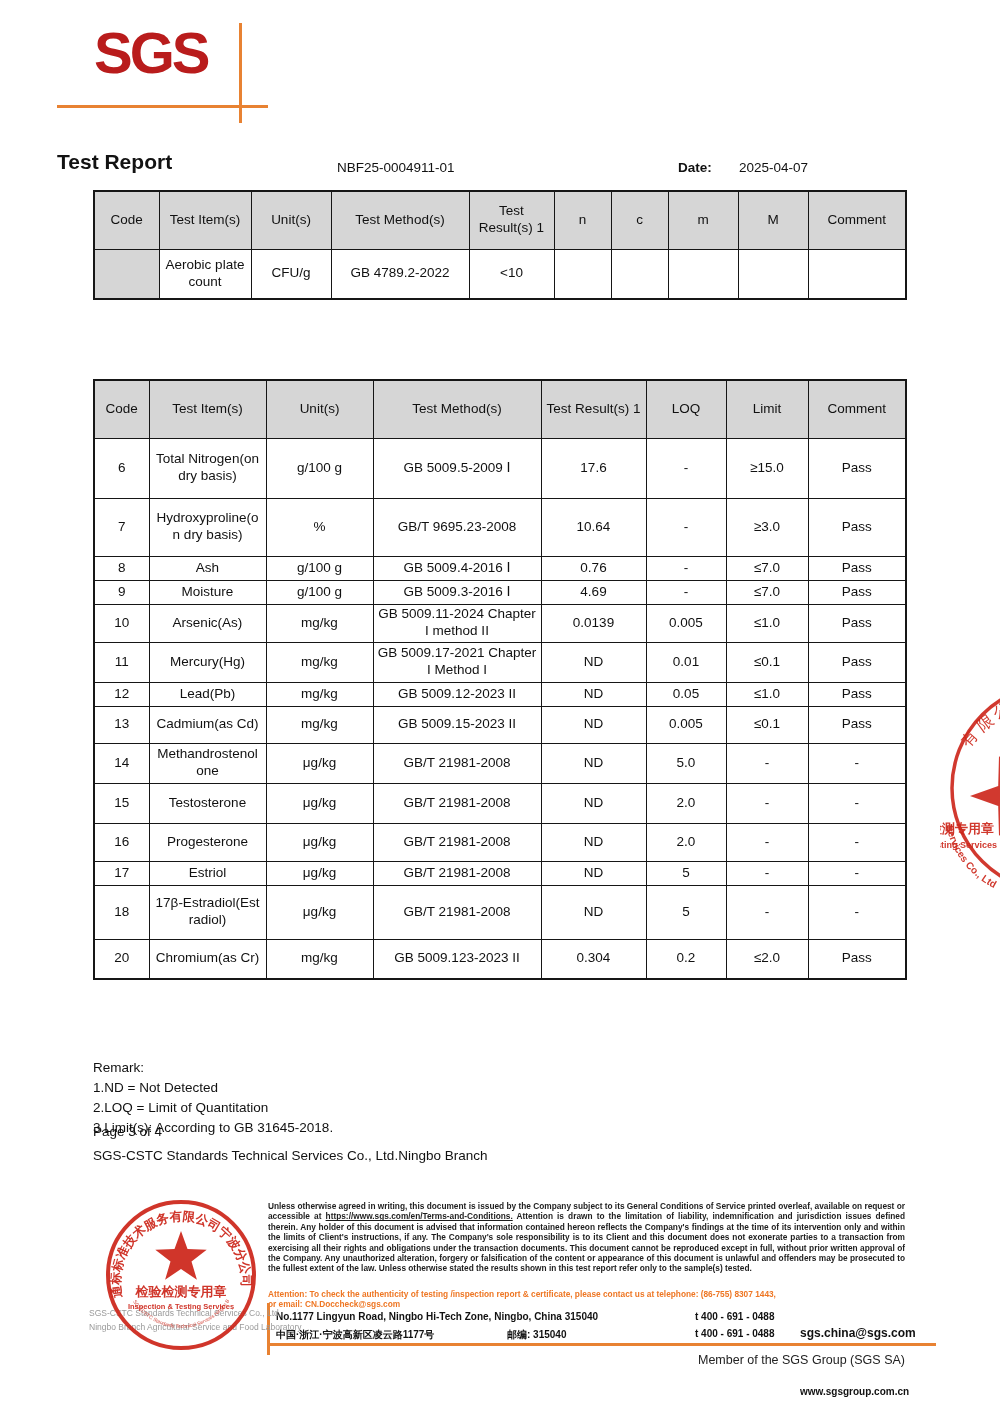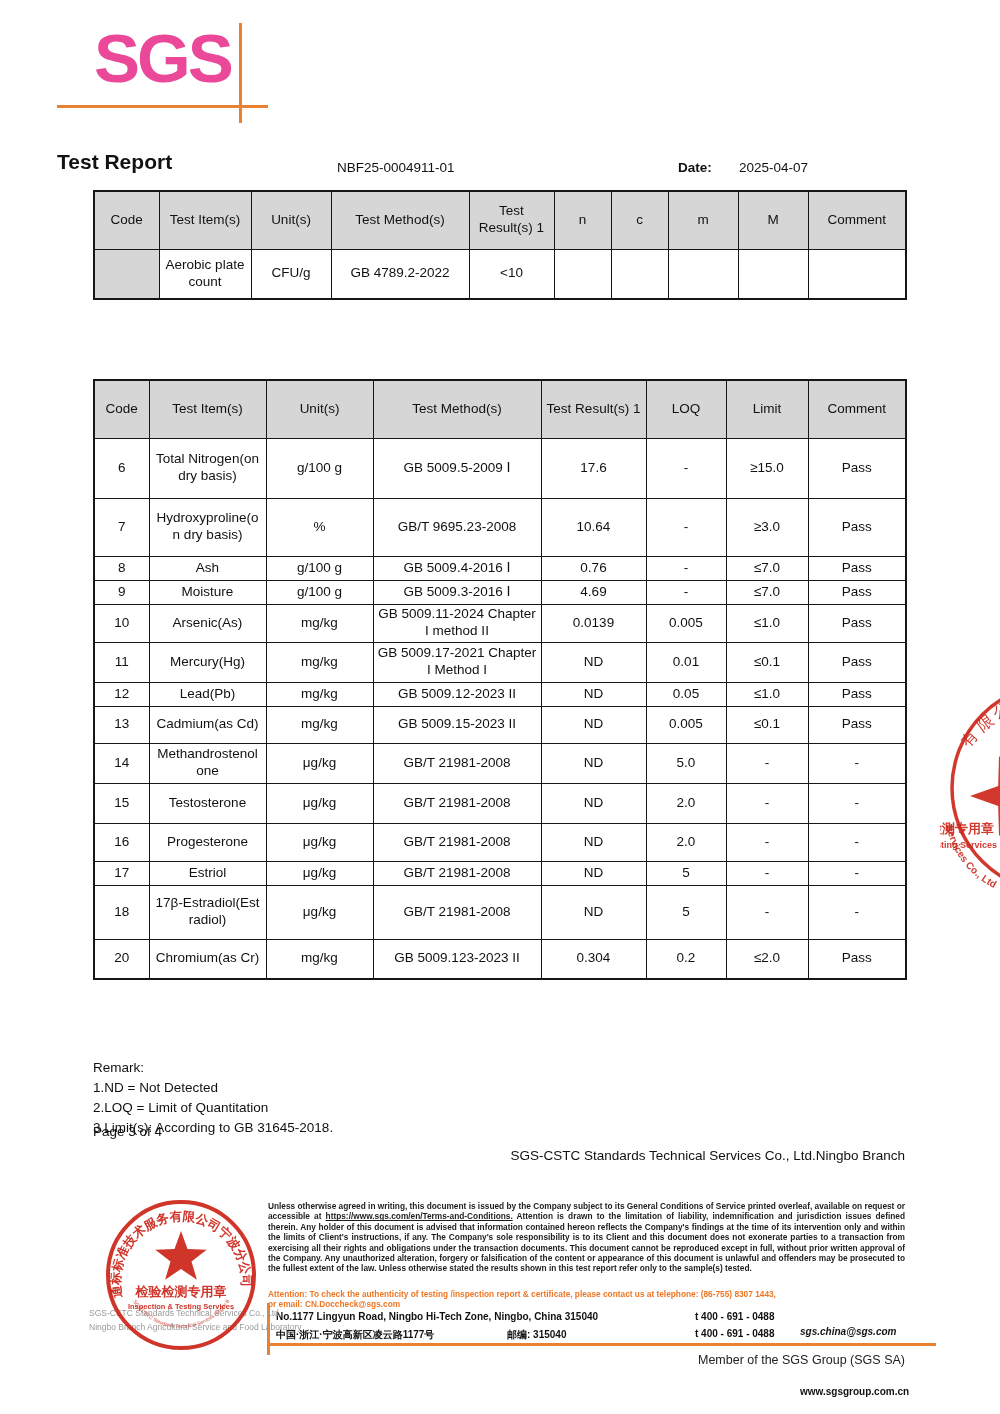--- a/index.html
+++ b/index.html
@@ -1,20 +1,20 @@
 <!DOCTYPE html>
 <html><head>
 <meta charset="utf-8">
 <style>
   html,body{margin:0;padding:0;}
   body{font-family:"Liberation Sans","DejaVu Sans",sans-serif;background:#ffffff;}
   .page{position:relative;width:1000px;height:1414px;background:#fff;overflow:hidden;color:#111;}
 
   
-  .logo-text{position:absolute;left:94px;top:24px;font-size:69px;font-weight:bold;color:#ec4899;letter-spacing:-3px;line-height:1;}
+  .logo-text{position:absolute;left:94px;top:24px;font-size:58px;font-weight:bold;color:#b91c1c;letter-spacing:-3px;line-height:1;}
   .orange-v{position:absolute;left:239px;top:23px;width:3px;height:100px;background:#e88232;}
   .orange-h{position:absolute;left:57px;top:105px;width:211px;height:3px;background:#e88232;}
 
   
   .title{position:absolute;left:57px;top:150px;font-size:21px;font-weight:bold;color:#121212;}
   .report-no{position:absolute;left:337px;top:160px;font-size:13.5px;}
   .date-label{position:absolute;left:678px;top:160px;font-size:13.5px;font-weight:bold;}
   .date-value{position:absolute;left:739px;top:160px;font-size:13.5px;}
 
   
@@ -25,36 +25,36 @@
   td.graycell{background:#d6d6d6;}
   td.itemcell{word-break:break-all;padding:1px 12px;}
   .micro-wrap{position:absolute;left:93px;top:190px;}
   .chem-title{position:absolute;left:93px;top:352px;font-size:13.5px;font-weight:bold;margin-top:32px;}
   .chem-wrap{position:absolute;left:93px;top:379px;}
 
   
   .remark{position:absolute;left:93px;top:1058px;font-size:13.5px;line-height:20px;}
 
   
-  .footer-company{position:absolute;left:93px;top:1148px;width:812px;text-align:right;font-size:13.5px;}
+  .footer-company{position:absolute;left:93px;top:1148px;width:812px;text-align:left;font-size:13.5px;}
   .footer-page{position:absolute;left:93px;top:1124px;width:812px;text-align:left;font-size:13.5px;}
 
   
   .legal{position:absolute;left:268px;top:1201px;width:637px;font-size:8.3px;line-height:10.4px;text-align:justify;font-weight:600;color:#1d1d1d;}
   .legal .lnk{text-decoration:underline;}
   .attention{position:absolute;left:268px;top:1289px;width:650px;font-size:8.3px;line-height:10.2px;font-weight:bold;color:#ee7623;}
 
   
   .addr-en{position:absolute;left:276px;top:1311px;font-size:10px;font-weight:600;}
   .addr-cn{position:absolute;left:276px;top:1328px;font-size:10px;font-weight:600;}
   .addr-zip{position:absolute;left:507px;top:1328px;font-size:10px;font-weight:600;}
   .phone1{position:absolute;left:695px;top:1311px;font-size:10px;font-weight:600;}
   .phone2{position:absolute;left:695px;top:1328px;font-size:10px;font-weight:600;}
   .web1{position:absolute;left:800px;top:1386px;font-size:10px;font-weight:600;}
-  .web2{position:absolute;left:800px;top:1326px;font-size:10px;font-weight:600;font-style:italic;}
+  .web2{position:absolute;left:800px;top:1326px;font-size:12px;font-weight:600;}
   .orange-h2{position:absolute;left:268px;top:1343px;width:668px;height:2.5px;background:#e88232;}
   .orange-v2{position:absolute;left:267px;top:1303px;width:2.5px;height:52px;background:#e88232;}
   .member{position:absolute;left:93px;top:1353px;width:812px;text-align:right;font-size:12.5px;color:#222;}
 
   
   .gray-co1{position:absolute;left:89px;top:1308px;font-size:8.5px;color:#9a9a9a;white-space:nowrap;}
   .gray-co2{position:absolute;left:89px;top:1322px;font-size:8.5px;color:#9a9a9a;white-space:nowrap;}
 
   
   .stamp-left{position:absolute;left:100px;top:1196px;width:162px;height:162px;}

